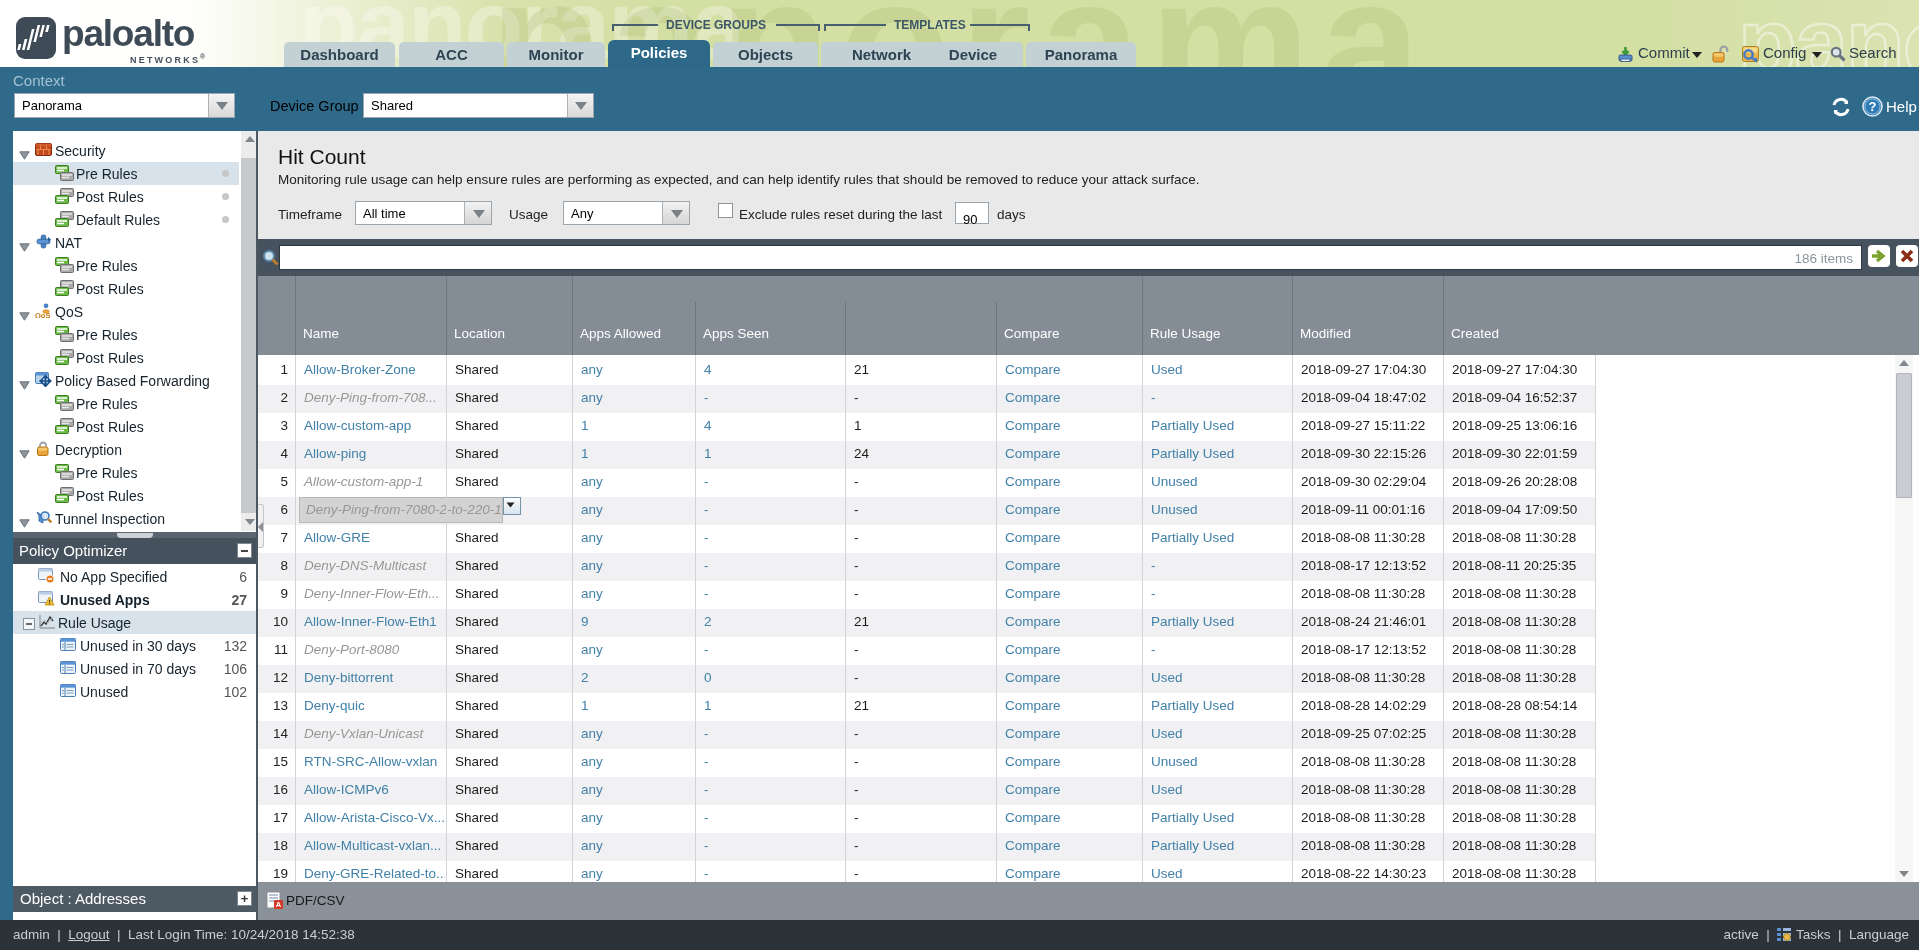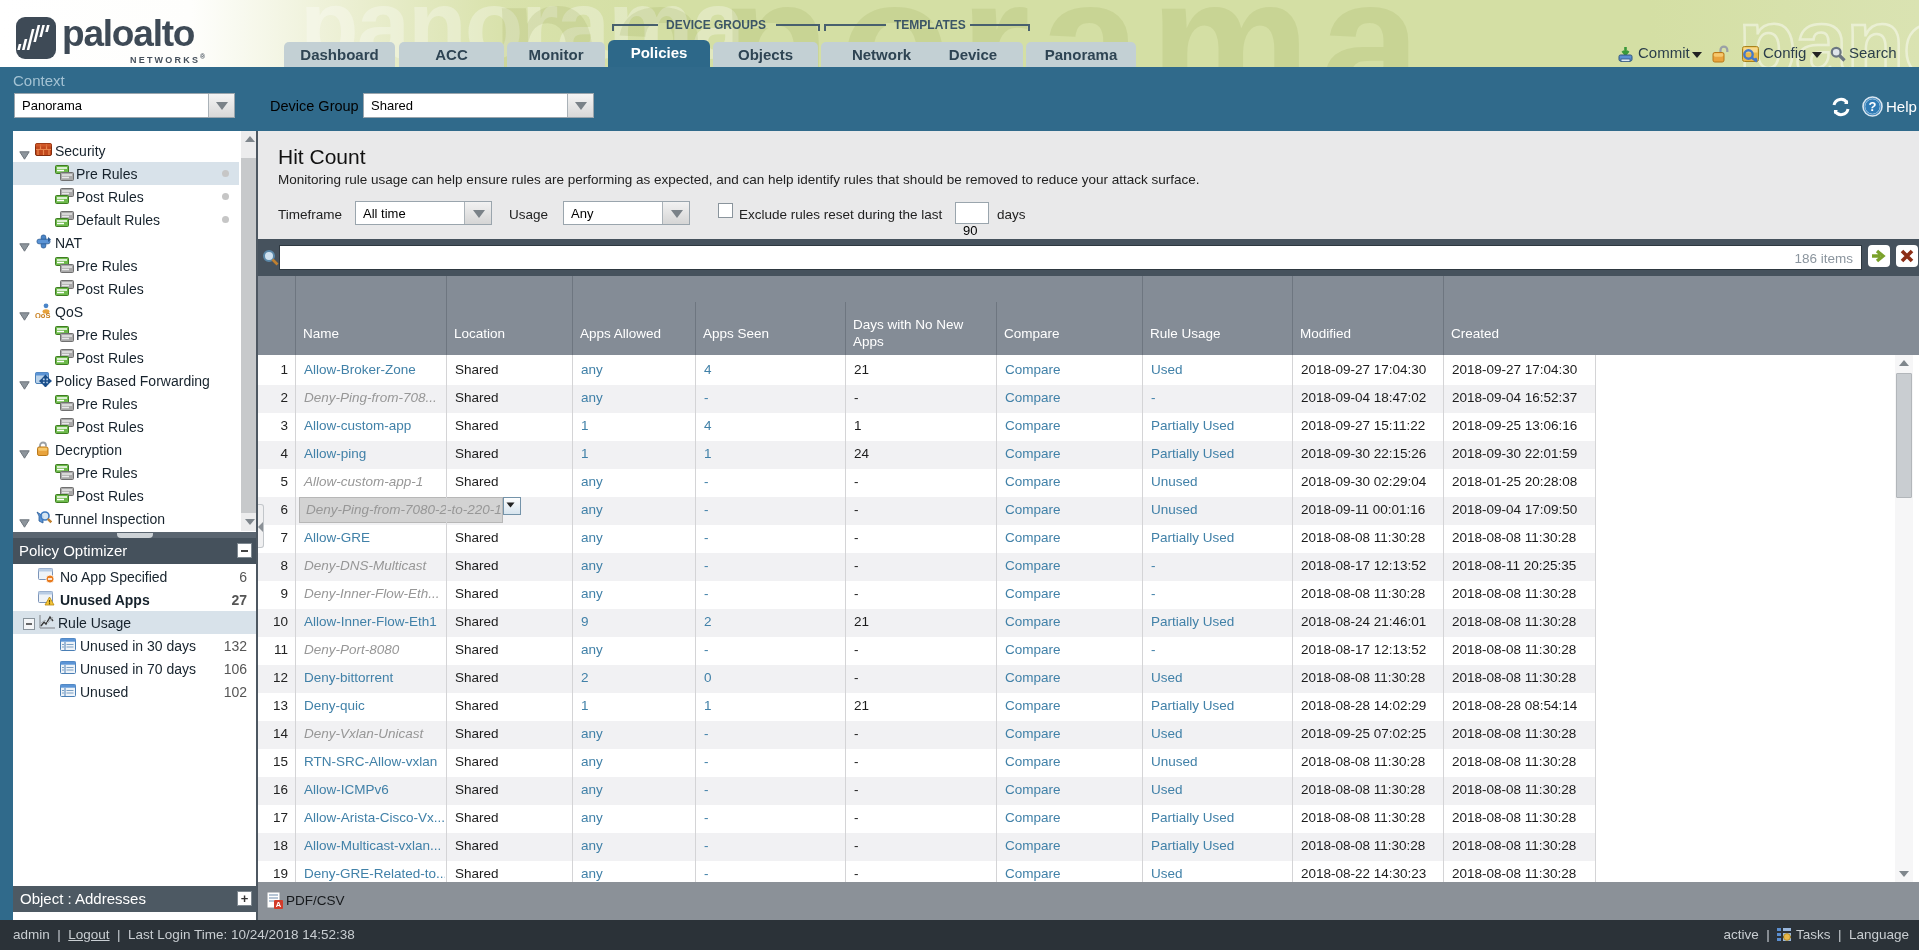--- a/index.html
+++ b/index.html
@@ -480,21 +480,21 @@
       <span class="txt">Any</span>
       <div class="fldbtn">
           <svg width="12" height="8" viewBox="0 0 12 8">
             <path d="M0 0 h12 l-6 8 Z" fill="#7a8288"></path>
           </svg>
         </div>
     </div>
     <div id="chk"></div>
     <div class="ctl" style="left:481px; top:76px;">Exclude rules reset during the last</div>
     <div class="fld" style="left:697px; top:71px; width:34px; height:22px;">
-        <span class="txt" style="top:20px;">90</span>
+        <span class="txt" style="top:9px;">90</span>
       </div>
     <div class="ctl" style="left:739px; top:76px;">days</div>
   </div>
   <div id="searchbar">
     <svg class="abs" style="left:4px;top:10px" width="17" height="17" viewBox="0 0 17 17">
       <circle cx="7" cy="7" r="5" fill="#cfe2f0" stroke="#5b88a8" stroke-width="2"></circle>
       <path d="M10.5 10.5 l5 5" stroke="#c08030" stroke-width="2.6"></path>
     </svg>
     <div id="searchinput">
         <span>186 items</span>
@@ -524,23 +524,20 @@
         <span>Name</span>
       </div>
     <div class="th" style="left:188px; width:126px;">
         <span>Location</span>
       </div>
     <div class="th" style="left:314px; width:123px;">
         <span>Apps Allowed</span>
       </div>
     <div class="th" style="left:437px; width:150px;">
         <span>Apps Seen</span>
-      </div>
-    <div class="th wrap" style="left:587px; width:151px;">
-        <span style="width:120px;">Days with No New Apps</span>
       </div>
     <div class="th" style="left:738px; width:146px;">
         <span>Compare</span>
       </div>
     <div class="th" style="left:884px; width:150px;">
         <span>Rule Usage</span>
       </div>
     <div class="th" style="left:1034px; width:151px;">
         <span>Modified</span>
       </div>
@@ -610,21 +607,21 @@
 <div class="trow" style="top:114px;background:#ffffff">
         <div class="c num" style="left:0;width:37px">5</div>
         <div class="c" style="left:38px;width:149px"><span class="nm-dis">Allow-custom-app-1</span></div>
         <div class="c" style="left:189px;width:124px">Shared</div>
         <div class="c" style="left:315px;width:121px"><span class="lnk2">any</span></div>
         <div class="c" style="left:438px;width:148px"><span class="lnk2">-</span></div>
         <div class="c" style="left:588px;width:149px">-</div>
         <div class="c" style="left:739px;width:144px"><span class="lnk2">Compare</span></div>
         <div class="c" style="left:885px;width:148px"><span class="lnk2">Unused</span></div>
         <div class="c" style="left:1035px;width:149px">2018-09-30 02:29:04</div>
-        <div class="c" style="left:1186px;width:150px">2018-01-25 20:28:08</div>
+        <div class="c" style="left:1186px;width:150px">2018-09-26 20:28:08</div>
       </div>
 <div class="trow" style="top:142px;background:#f1f1f3">
         <div class="c num" style="left:0;width:37px">6</div>
         <div class="c" style="left:38px;width:260px;padding:0">
           <div class="editbox"><span class="nm-dis">Deny-Ping-from-7080-2-to-220-1</span></div>
           <div class="editbtn">
             <svg width="9" height="6" viewBox="0 0 9 6">
               <path d="M0.5 0.5 L8.5 0.5 L4.5 5.5 Z" fill="#222"></path>
             </svg>
           </div>

